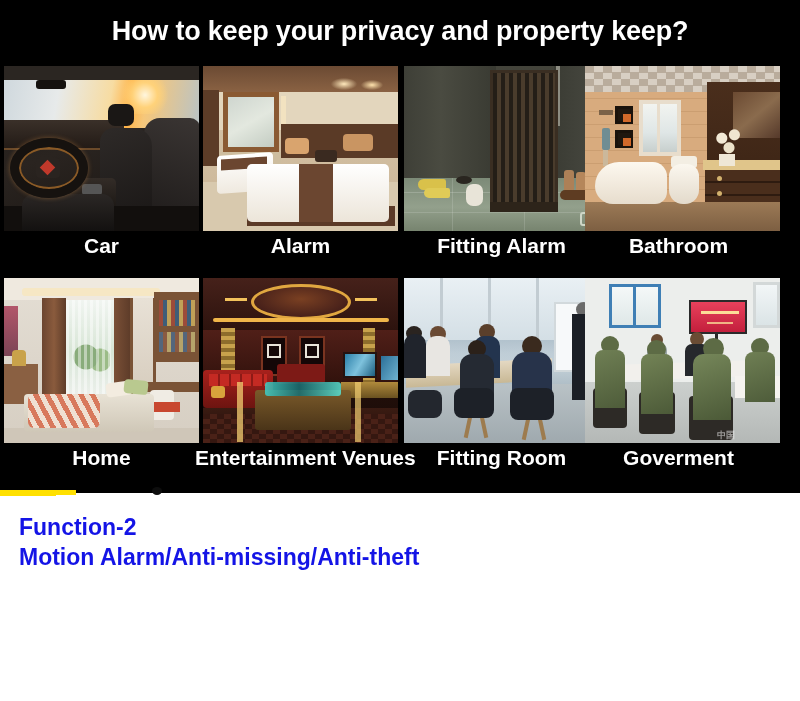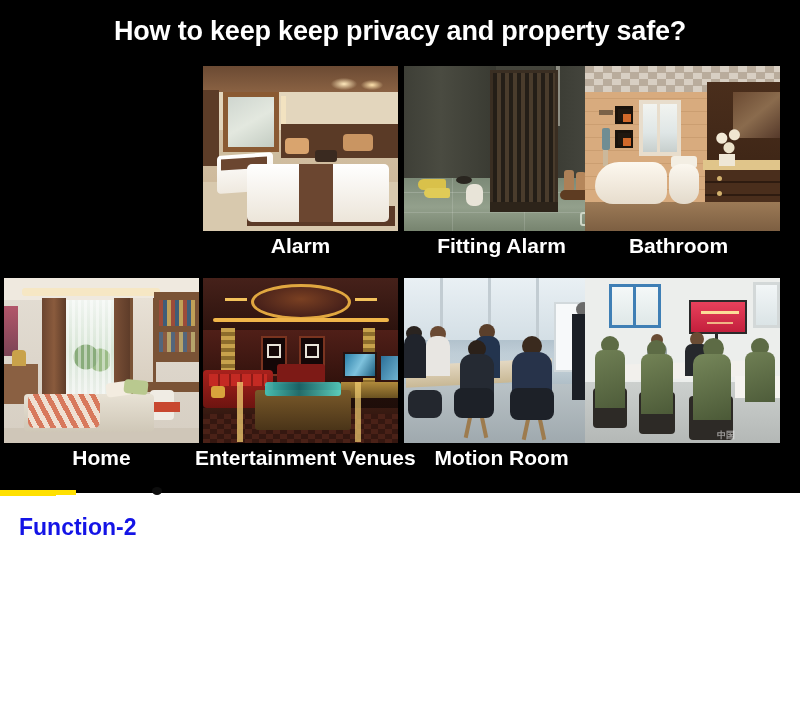--- a/index.html
+++ b/index.html
@@ -353,26 +353,47 @@
   .gv-wm { left:132px; top:146px; width:58px; height:14px; opacity:.55; }
   .gv-wm span { color:#f2f2f2; font-size:9px; font-weight:bold; }
 </style>
 </head>
 <body>
 
 <div id="page">
 
   <div class="banner">
 
-    <div class="banner-title">How to keep keep privacy and property safe?</div>
+    <div class="banner-title">How to keep your privacy and property keep?</div>
 
     <div class="grid">
 
       <div class="grid-row">
 
+        <div class="cell cell-0">
+          <div class="photo">
+            <div class="ph car-bg"></div>
+            <div class="ph car-window"></div>
+            <div class="ph car-sun"></div>
+            <div class="ph car-roof"></div>
+            <div class="ph car-mirror"></div>
+            <div class="ph car-dash"></div>
+            <div class="ph car-seat-b"></div>
+            <div class="ph car-seat-a"></div>
+            <div class="ph car-headrest"></div>
+            <div class="ph car-console"></div>
+            <div class="ph car-shift"></div>
+            <div class="ph car-floor"></div>
+            <div class="ph car-seat-front"></div>
+            <div class="ph car-wheel"></div>
+            <div class="ph car-hub"></div>
+            <div class="ph car-badge"></div>
+          </div>
+          <div class="cell-label">Car</div>
+        </div>
 
         <div class="cell cell-1">
           <div class="photo">
             <div class="ph ht-bg"></div>
             <div class="ph ht-wallup"></div>
             <div class="ph ht-ceiling"></div>
             <div class="ph ht-light1"></div>
             <div class="ph ht-light2"></div>
             <div class="ph ht-wall-low"></div>
             <div class="ph ht-mirror"></div>
@@ -537,21 +558,21 @@
             <div class="ph mt-lg3"></div>
             <div class="ph mt-lg4"></div>
             <div class="ph mt-ch3"></div>
             <div class="ph mt-p4h"></div>
             <div class="ph mt-p4"></div>
             <div class="ph mt-ch1"></div>
             <div class="ph mt-p5h"></div>
             <div class="ph mt-p5"></div>
             <div class="ph mt-ch2"></div>
           </div>
-          <div class="cell-label">Motion Room</div>
+          <div class="cell-label">Fitting Room</div>
         </div>
 
         <div class="cell cell-3">
           <div class="photo">
             <div class="ph gv-bg"></div>
             <div class="ph gv-wall"></div>
             <div class="ph gv-win1"></div>
             <div class="ph gv-win1-bar"></div>
             <div class="ph gv-win2"></div>
             <div class="ph gv-screen">
@@ -574,26 +595,28 @@
             <div class="ph gv-ch2"></div>
             <div class="ph gv-s2h"></div>
             <div class="ph gv-s2"></div>
             <div class="ph gv-ch3"></div>
             <div class="ph gv-s3h"></div>
             <div class="ph gv-s3"></div>
             <div class="ph gv-wm">
               <span>中国</span>
             </div>
           </div>
+          <div class="cell-label">Goverment</div>
         </div>
       </div>
     </div>
   </div>
 
   <div class="dark-tail"></div>
   <div class="tail-notch"></div>
   <div class="accent-bar"></div>
 
   <div class="function-block">
     <div class="fn-line">Function-2</div>
+    <div class="fn-line">Motion Alarm/Anti-missing/Anti-theft</div>
   </div>
 
 </div>
 
 </body></html>

